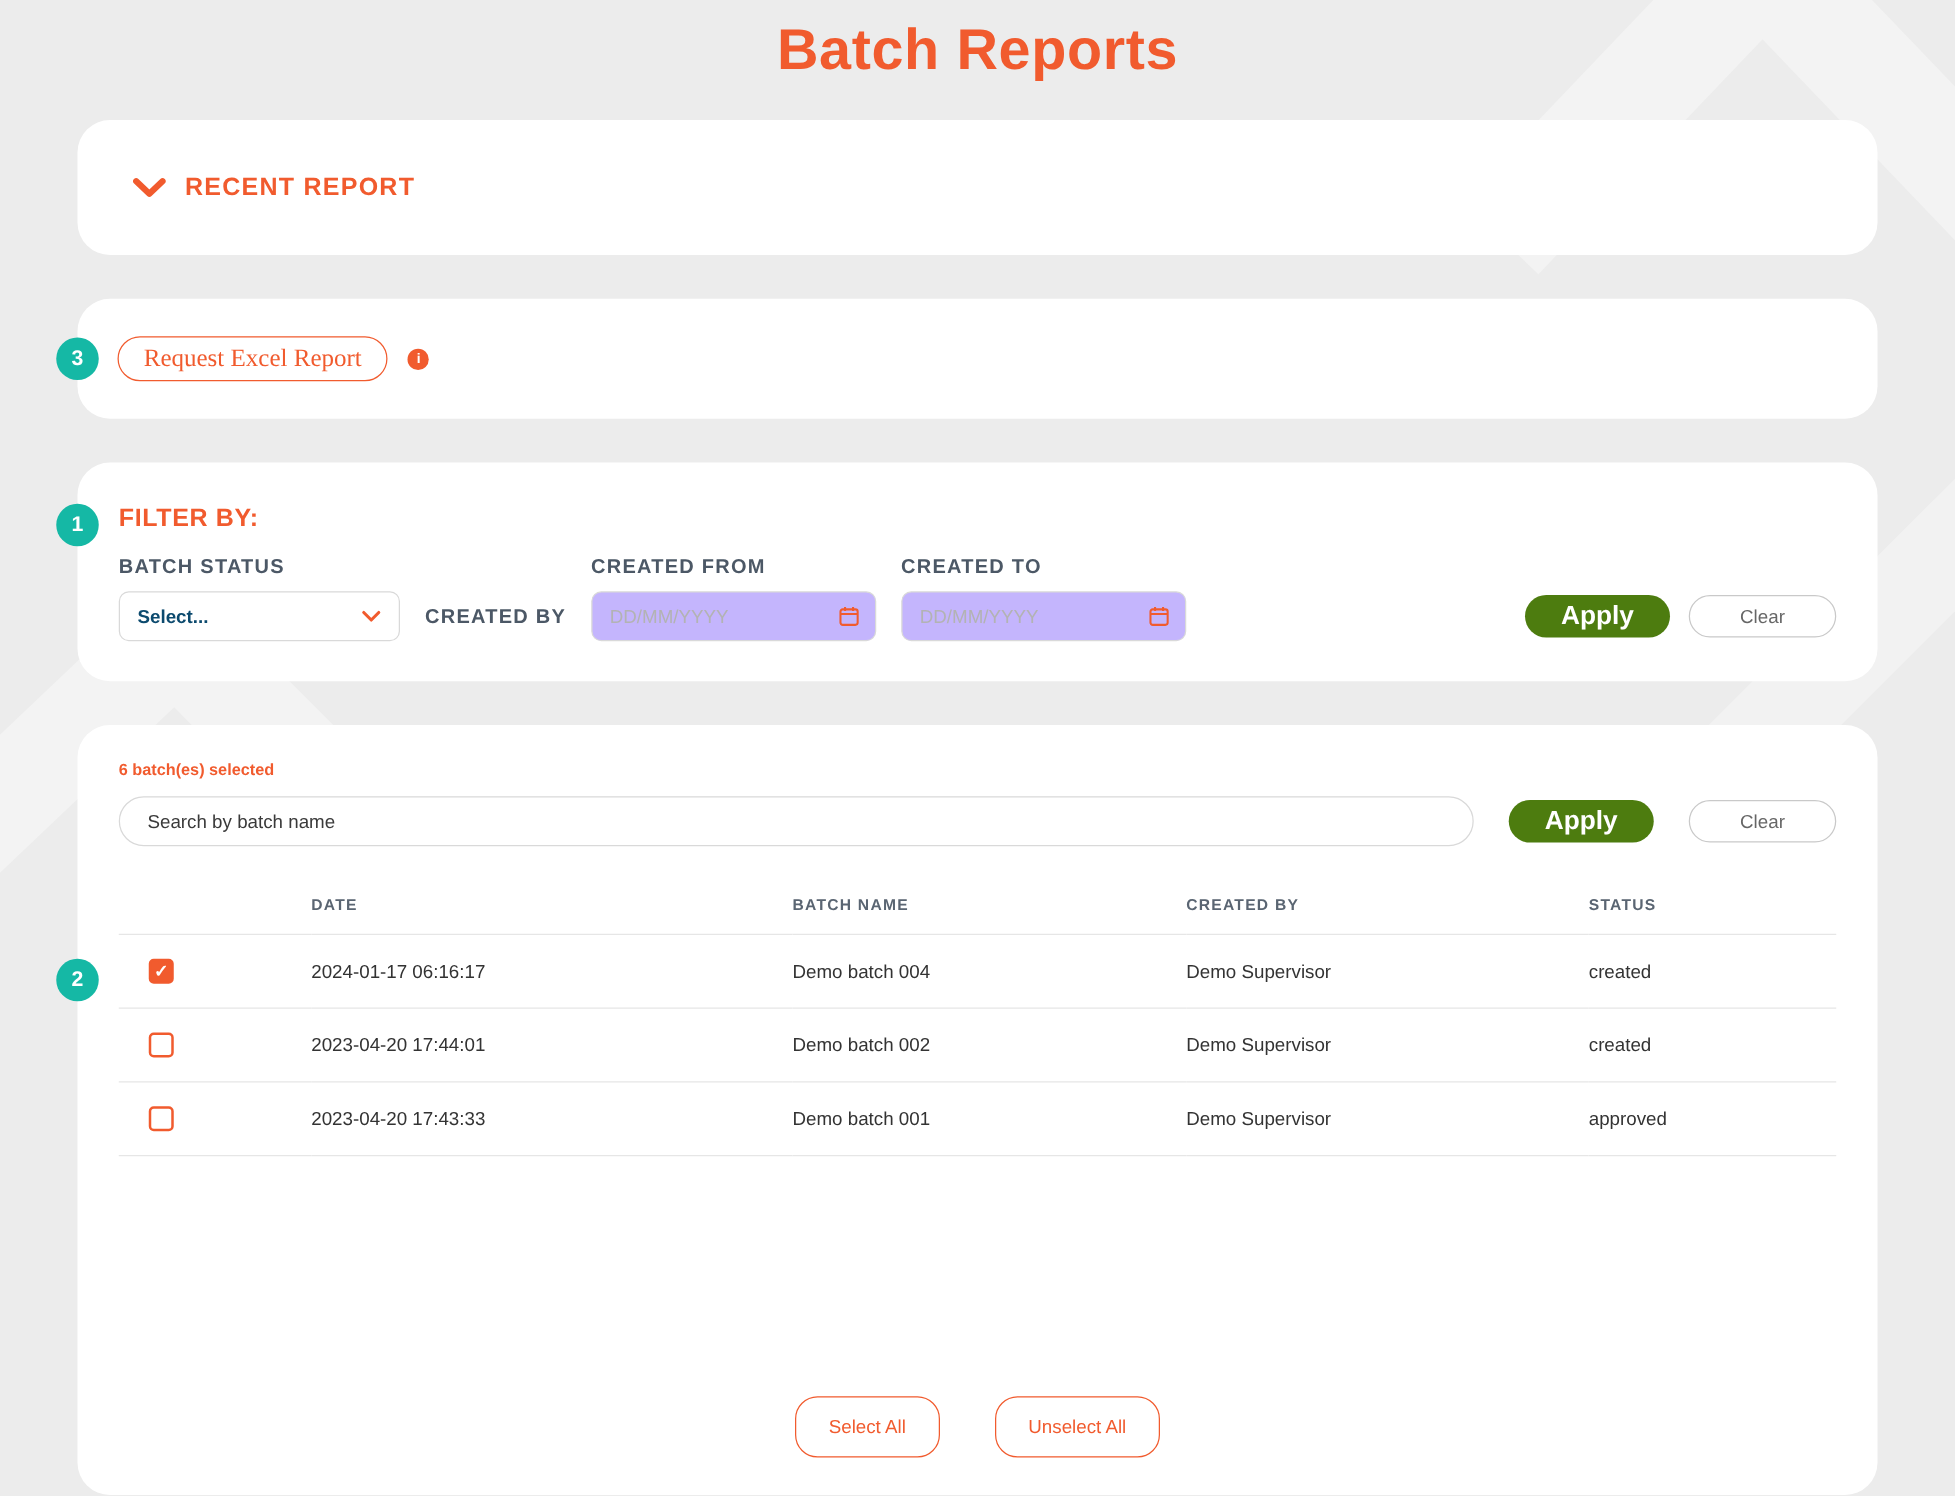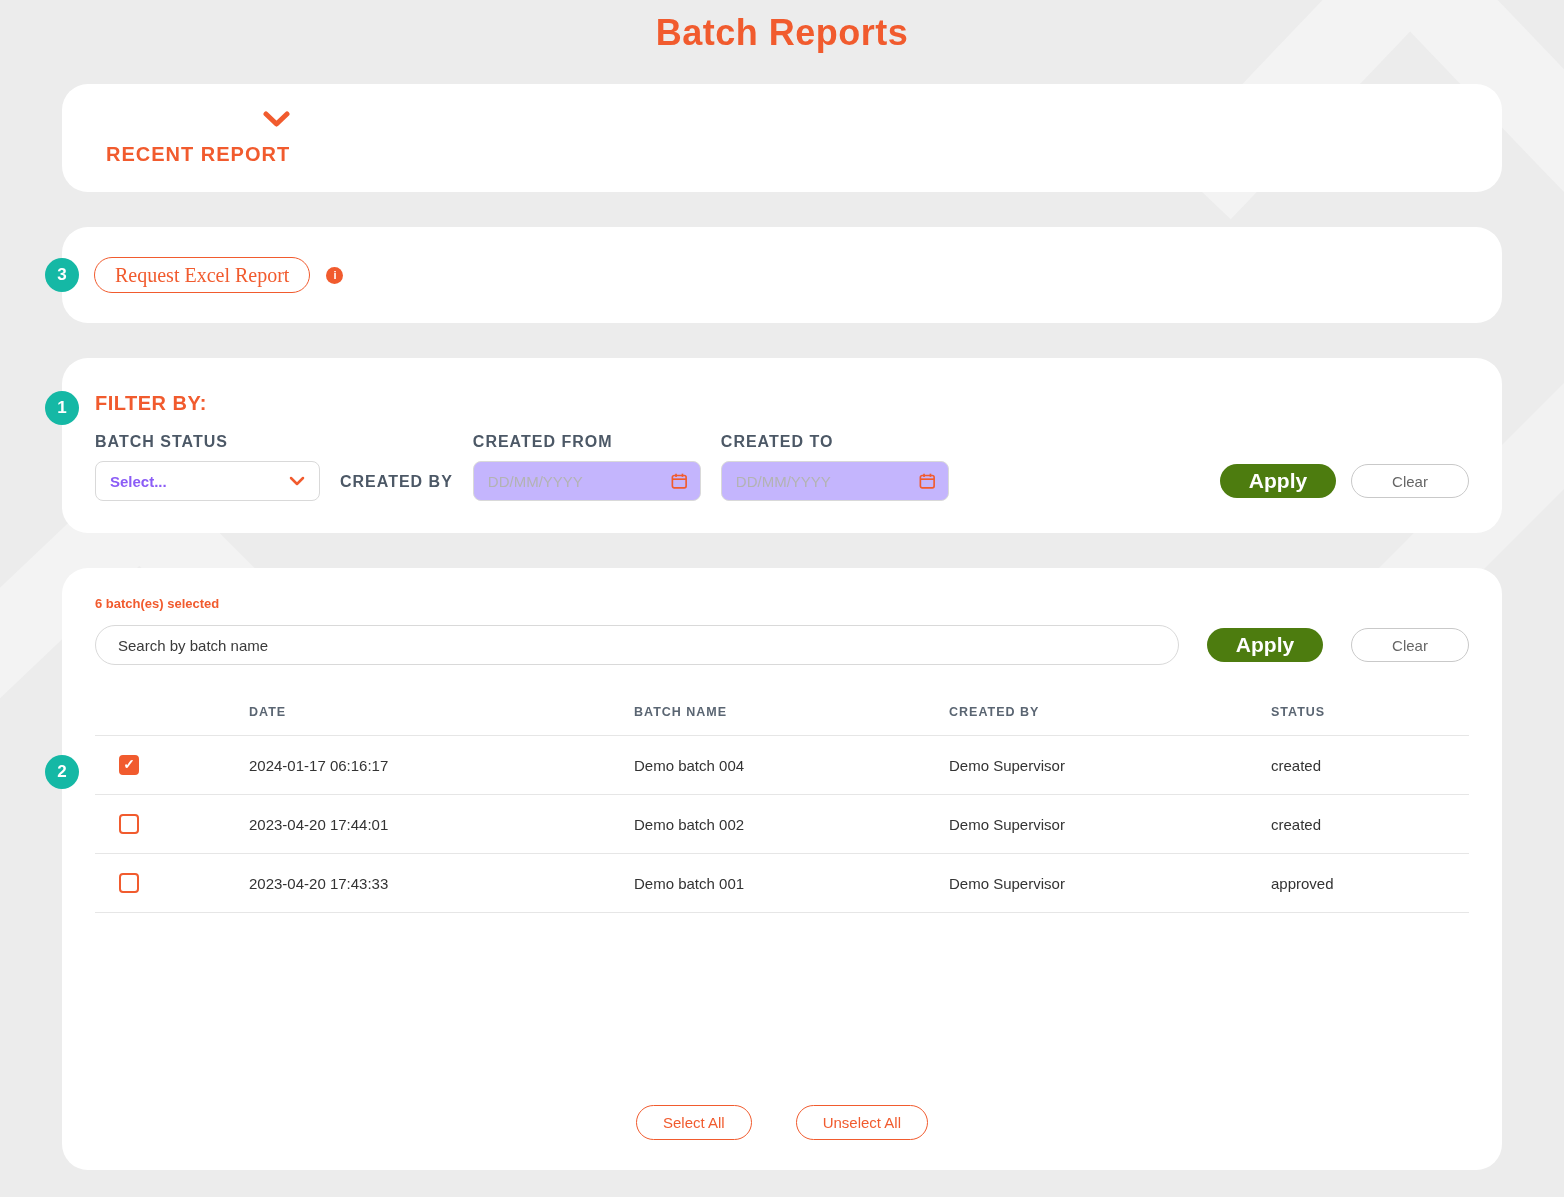--- a/index.html
+++ b/index.html
@@ -10,36 +10,36 @@
     font-family:"Liberation Sans", sans-serif;
     position:relative;
     overflow:hidden;
   }
   .bg-deco { position:absolute; inset:0; z-index:0; pointer-events:none; }
   .container { width:1440px; margin:0 auto; position:relative; z-index:1; }
 
   .page-title {
     text-align:center;
     color:#F15B2E;
-    font-size:36px;
+    font-size:46px;
     font-weight:800;
     margin:12px 0 30px;
     letter-spacing:0.5px;
   }
 
   .card {
     background:#ffffff;
     border-radius:26px;
     position:relative;
     margin-bottom:35px;
   }
 
   
   .recent-card { height:108px; display:flex; align-items:center; padding:0 44px; }
-  .recent-header { display:flex; align-items:flex-end; gap:15px; cursor:pointer;flex-direction:column; }
+  .recent-header { display:flex; align-items:center; gap:15px; cursor:pointer; }
   .recent-header span {
     color:#F15B2E; font-weight:800; font-size:20px; letter-spacing:1px;
   }
 
   
   .report-card { height:96px; display:flex; align-items:center; padding:0 32px; }
   .btn-outline-orange {
     border:1.5px solid #F15B2E; color:#F15B2E; background:#fff;
     border-radius:19px; height:36px; padding:0 20px;
     font-size:20px; font-family:Liberation Serif, serif; cursor:pointer;
@@ -60,21 +60,21 @@
   }
   .filter-row { display:flex; align-items:flex-end; }
   .field { margin-right:20px; }
   .field-label {
     display:block; font-size:16px; font-weight:700; color:#4c5866;
     letter-spacing:1px; margin-bottom:10px;
   }
   .select {
     width:225px; height:40px; border:1px solid #d9d9d9; border-radius:8px;
     background:#fff; display:flex; align-items:center; justify-content:space-between;
-    padding:0 14px; font-size:15px; color:#8b5cf6; cursor:pointer;
+    padding:0 14px; font-size:15px; color:#0c4a6e; cursor:pointer;
   }
   .select .val-bold { font-weight:700; }
   .date-box {
     width:228px; height:40px; border:1px solid #d9d9d9; border-radius:8px;
     background:#c4b5fd; display:flex; align-items:center; padding:0 12px;
   }
   .date-box input {
     border:none; outline:none; width:100%; font-size:15px; color:#333;
     font-family:inherit; background:transparent;
   }
@@ -115,21 +115,21 @@
   }
   .checkbox.checked { background:#F15B2E; }
   .checkbox.checked::after {
     content:"\2713"; color:#fff; font-size:14px; font-weight:700;
     position:absolute; top:50%; left:50%; transform:translate(-50%,-54%);
   }
 
   .bottom-actions { display:flex; justify-content:center; gap:44px; margin-top:192px; }
   .pill-outline {
     border:1.5px solid #F15B2E; color:#F15B2E; background:#fff;
-    border-radius:18px; height:35px; padding:0 26px;
+    border-radius:18px; height:49px; padding:0 26px;
     font-size:15px; font-family:inherit; cursor:pointer;
   }
 
   
   .badge {
     position:absolute; left:-17px;
     width:34px; height:34px; border-radius:50%;
     background:#15B8A5; color:#fff;
     font-size:17px; font-weight:700;
     display:flex; align-items:center; justify-content:center;

